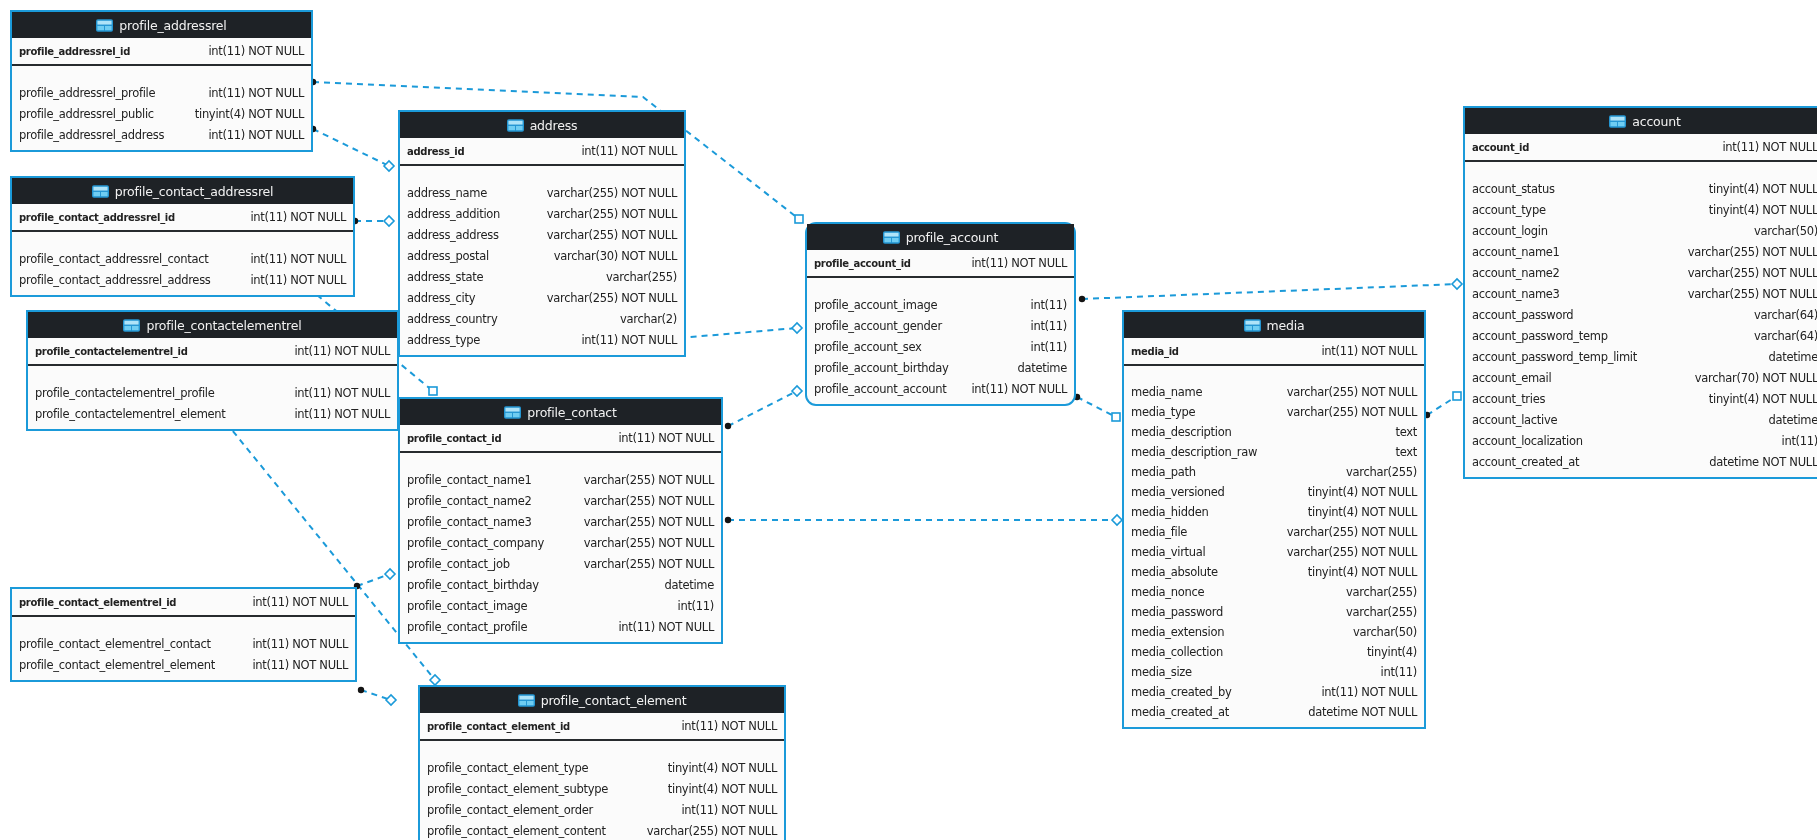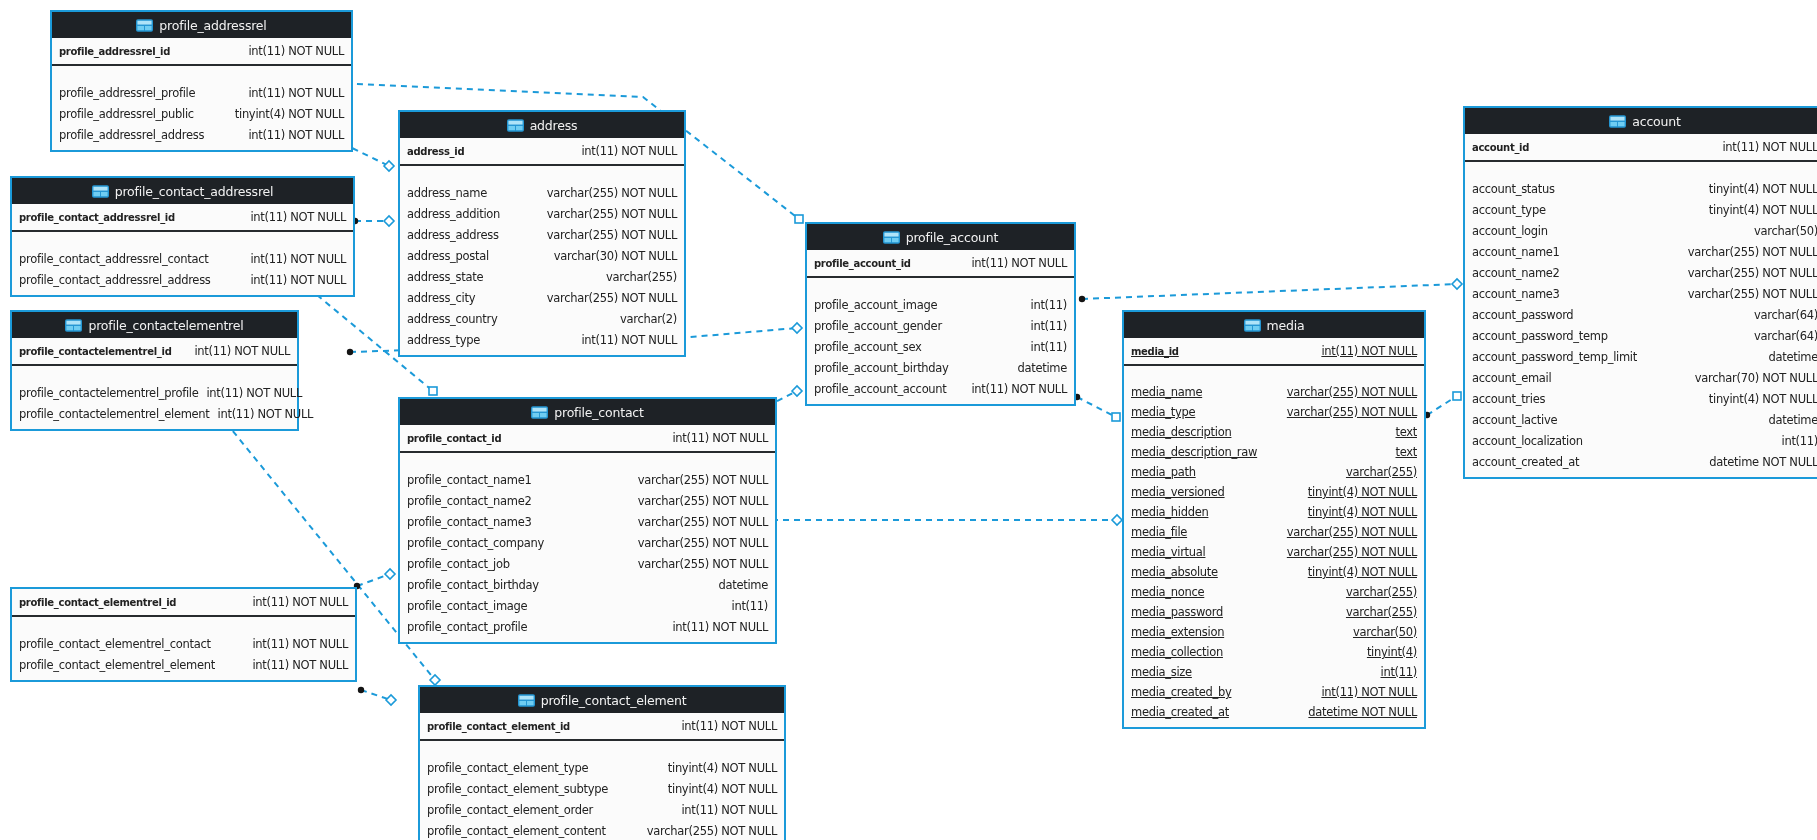--- a/index.html
+++ b/index.html
@@ -120,21 +120,21 @@
         <polyline class="rel" points="1077,397 1116,417"></polyline>
         <circle cx="1077" cy="397" r="3.2" fill="#141414"></circle>
         <rect x="1112" y="413" width="8" height="8" fill="#ffffff" stroke="#1b9ad9" stroke-width="1.6"></rect>
       </g>
       <g>
         <polyline class="rel" points="1427,415 1457,396"></polyline>
         <circle cx="1427" cy="415" r="3.2" fill="#141414"></circle>
         <rect x="1453" y="392" width="8" height="8" fill="#ffffff" stroke="#1b9ad9" stroke-width="1.6"></rect>
       </g>
     </svg>
-<div class="db-table" style="left: 10px; top: 10px; width: 303px; margin-left: 40px;">
+<div class="db-table" style="left: 10px; top: 10px; width: 303px;">
       <div class="hdr">
         <span class="tbl-icon">
           <svg width="17" height="13" viewBox="0 0 18 13">
             <rect x="0" y="0" width="18" height="13" rx="2" fill="#2496d2"></rect>
             <rect x="1.5" y="1.5" width="15" height="4" fill="#aee3f8"></rect>
             <rect x="1.5" y="7" width="7" height="4.5" fill="#6fcdf2"></rect>
             <rect x="9.5" y="7" width="7" height="4.5" fill="#6fcdf2"></rect>
           </svg>
         </span>
         <span class="tname">profile_addressrel</span>
@@ -178,21 +178,21 @@
         <div class="row">
           <span class="cname">profile_contact_addressrel_contact</span>
           <span class="ctype">int(11) NOT NULL</span>
         </div>
         <div class="row">
           <span class="cname">profile_contact_addressrel_address</span>
           <span class="ctype">int(11) NOT NULL</span>
         </div>
       </div>
     </div>
-    <div class="db-table" style="left: 10px; top: 310px; width: 289px;">
+    <div class="db-table" style="left: 26px; top: 310px; width: 373px;">
       <div class="hdr">
         <span class="tbl-icon">
           <svg width="17" height="13" viewBox="0 0 18 13">
             <rect x="0" y="0" width="18" height="13" rx="2" fill="#2496d2"></rect>
             <rect x="1.5" y="1.5" width="15" height="4" fill="#aee3f8"></rect>
             <rect x="1.5" y="7" width="7" height="4.5" fill="#6fcdf2"></rect>
             <rect x="9.5" y="7" width="7" height="4.5" fill="#6fcdf2"></rect>
           </svg>
         </span>
         <span class="tname">profile_contactelementrel</span>
@@ -272,21 +272,21 @@
         <div class="row">
           <span class="cname">address_country</span>
           <span class="ctype">varchar(2)</span>
         </div>
         <div class="row">
           <span class="cname">address_type</span>
           <span class="ctype">int(11) NOT NULL</span>
         </div>
       </div>
     </div>
-    <div class="db-table" style="left: 398px; top: 397px; width: 379px;">
+    <div class="db-table" style="left: 398px; top: 397px; width: 325px;">
       <div class="hdr">
         <span class="tbl-icon">
           <svg width="17" height="13" viewBox="0 0 18 13">
             <rect x="0" y="0" width="18" height="13" rx="2" fill="#2496d2"></rect>
             <rect x="1.5" y="1.5" width="15" height="4" fill="#aee3f8"></rect>
             <rect x="1.5" y="7" width="7" height="4.5" fill="#6fcdf2"></rect>
             <rect x="9.5" y="7" width="7" height="4.5" fill="#6fcdf2"></rect>
           </svg>
         </span>
         <span class="tname">profile_contact</span>
@@ -358,21 +358,21 @@
         <div class="row">
           <span class="cname">profile_contact_element_order</span>
           <span class="ctype">int(11) NOT NULL</span>
         </div>
         <div class="row">
           <span class="cname">profile_contact_element_content</span>
           <span class="ctype">varchar(255) NOT NULL</span>
         </div>
       </div>
     </div>
-    <div class="db-table" style="left: 805px; top: 222px; width: 271px;">
+    <div class="db-table" style="left: 805px; top: 222px; width: 271px; border-radius: 11px;">
       <div class="hdr">
         <span class="tbl-icon">
           <svg width="17" height="13" viewBox="0 0 18 13">
             <rect x="0" y="0" width="18" height="13" rx="2" fill="#2496d2"></rect>
             <rect x="1.5" y="1.5" width="15" height="4" fill="#aee3f8"></rect>
             <rect x="1.5" y="7" width="7" height="4.5" fill="#6fcdf2"></rect>
             <rect x="9.5" y="7" width="7" height="4.5" fill="#6fcdf2"></rect>
           </svg>
         </span>
         <span class="tname">profile_account</span>
@@ -397,21 +397,21 @@
         <div class="row">
           <span class="cname">profile_account_birthday</span>
           <span class="ctype">datetime</span>
         </div>
         <div class="row">
           <span class="cname">profile_account_account</span>
           <span class="ctype">int(11) NOT NULL</span>
         </div>
       </div>
     </div>
-    <div class="db-table" style="left: 1122px; top: 310px; width: 304px; text-decoration: underline; --rh: 20px;">
+    <div class="db-table" style="left: 1122px; top: 310px; width: 304px; --rh: 20px;">
       <div class="hdr">
         <span class="tbl-icon">
           <svg width="17" height="13" viewBox="0 0 18 13">
             <rect x="0" y="0" width="18" height="13" rx="2" fill="#2496d2"></rect>
             <rect x="1.5" y="1.5" width="15" height="4" fill="#aee3f8"></rect>
             <rect x="1.5" y="7" width="7" height="4.5" fill="#6fcdf2"></rect>
             <rect x="9.5" y="7" width="7" height="4.5" fill="#6fcdf2"></rect>
           </svg>
         </span>
         <span class="tname">media</span>

